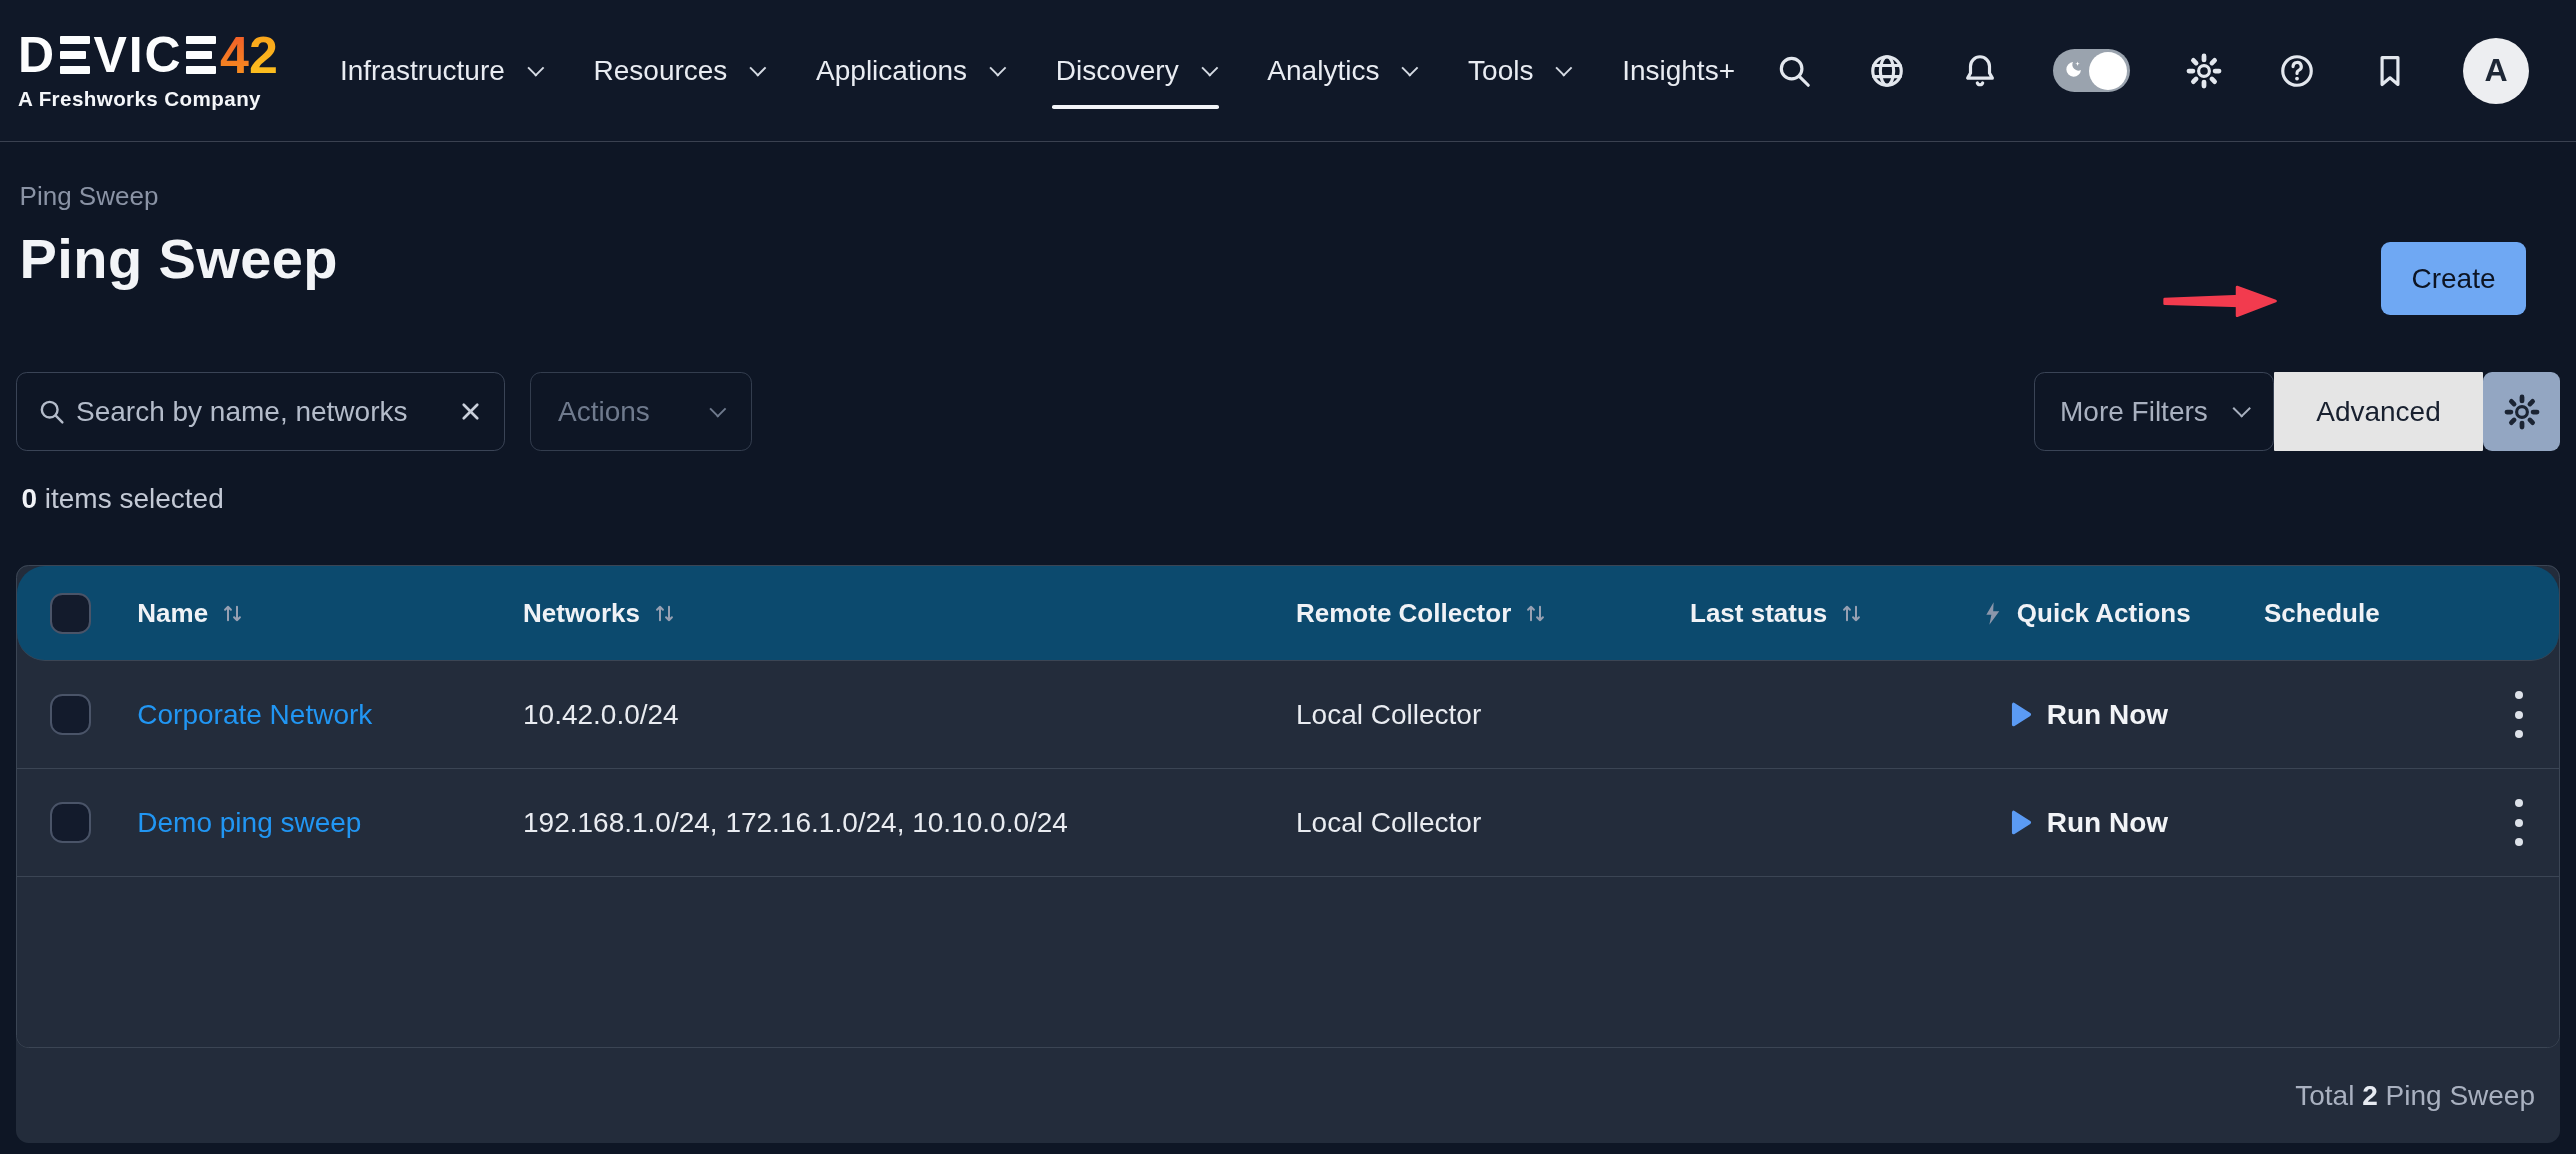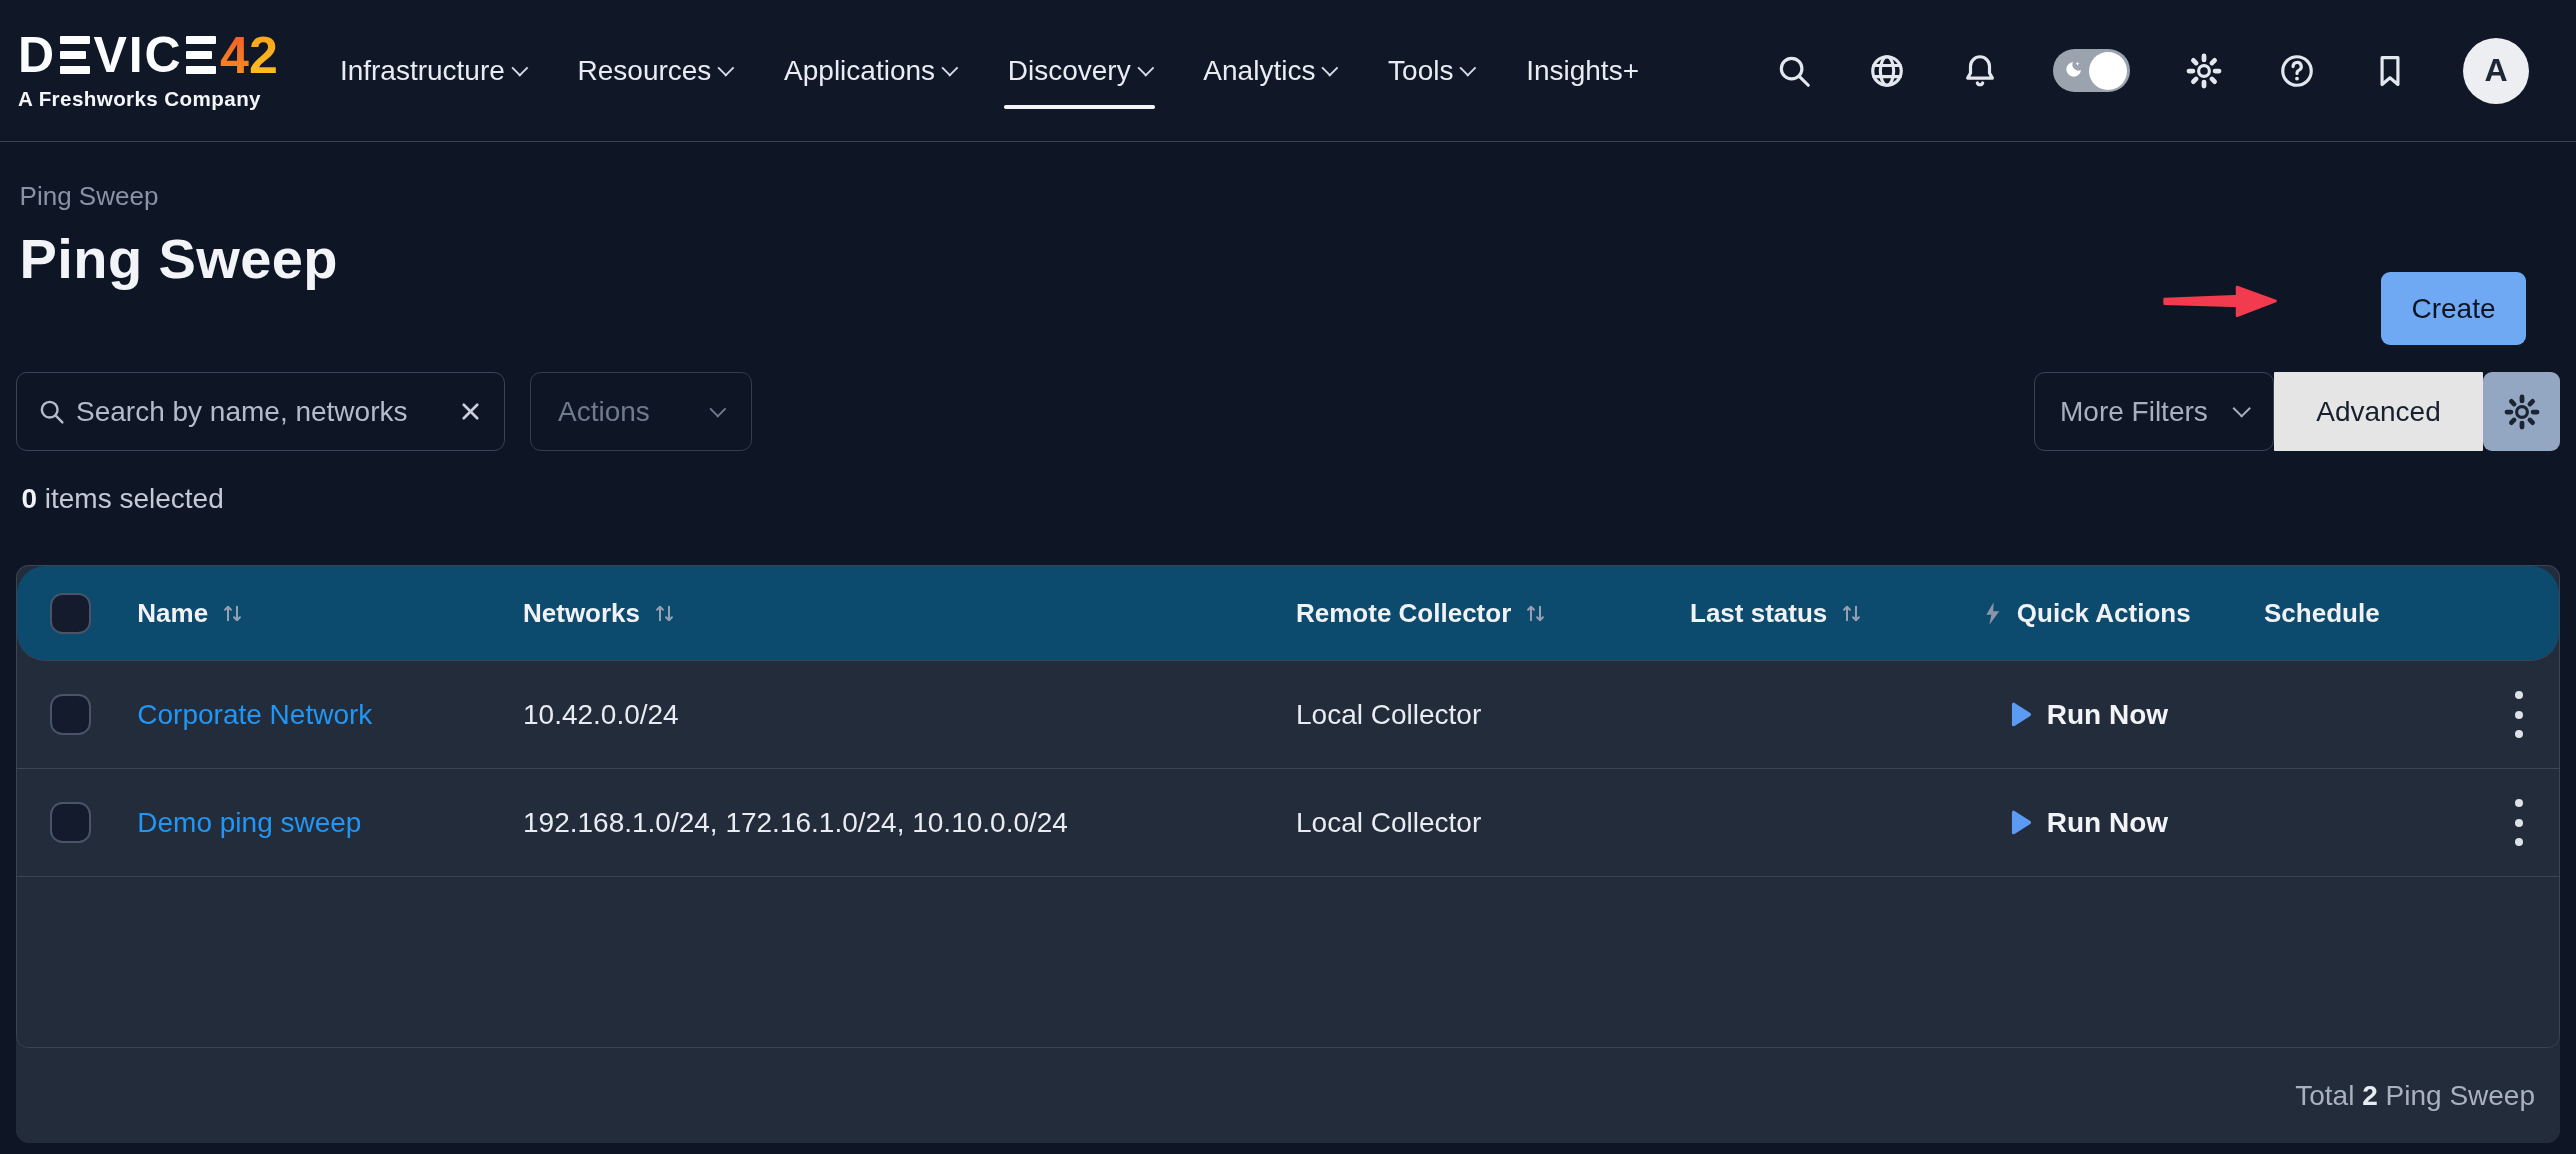--- a/index.html
+++ b/index.html
@@ -23,21 +23,21 @@
   .logo-letter { font-size:50px; font-weight:700; letter-spacing:1.8px; color:#FCFDFE; line-height:1; }
   .logo-ebars { display:inline-flex; flex-direction:column; justify-content:space-between; height:38px; width:30.5px; margin:0 3.6px; }
   .logo-ebars i { display:block; height:8px; background:#FCFDFE; border-radius:0.9px; }
   .logo-ebars i:nth-child(2){ width:86%; }
   .logo-num4 { font-size:52px; font-weight:700; line-height:1; background:linear-gradient(180deg,#F2582A,#F7941E); -webkit-background-clip:text; background-clip:text; color:transparent; }
   .logo-num2 { font-size:52px; font-weight:700; line-height:1; background:linear-gradient(180deg,#F9A11B,#FCC21F); -webkit-background-clip:text; background-clip:text; color:transparent; }
   .logo-tagline { font-size:20.6px; font-weight:700; color:#F4F6F9; margin-top:7.2px; letter-spacing:0.4px; }
 
   .nav-menu { display:flex; align-items:center; height:100%; }
   .nav-item {
-    display:flex; align-items:center; gap:9px;
+    display:flex; align-items:center; gap:25px;
     margin:0 26px; height:100%; position:relative;
     font-size:28px; color:#E9ECF2; cursor:pointer;
   }
   .nav-item.active::after {
     content:""; position:absolute; left:-3.6px; right:-3.6px; bottom:32px;
     height:4.5px; background:#F2F4F8; border-radius:1.8px;
   }
   .chev { width:11.7px; height:11.7px; border-right:2.7px solid #D6DBE4; border-bottom:2.7px solid #D6DBE4; transform:rotate(45deg); margin-top:-5.4px; }
 
   .nav-right { margin-left:auto; display:flex; align-items:center; gap:54px; }
@@ -50,21 +50,21 @@
 
   .avatar { width:66px; height:66px; border-radius:50%; background:#EDEEF1; display:flex; align-items:center; justify-content:center; font-size:32px; font-weight:700; color:#1E2736; cursor:pointer; }
 
   
   .content { position:relative; padding:0 16px; }
 
   .breadcrumb { margin:39px 0 0 3.6px; font-size:26px; color:#8A93A5; }
   .page-title { margin:14.3px 0 0 3.6px; font-size:56px; font-weight:700; color:#F2F4F7; letter-spacing:0.4px; }
 
   .create-btn {
-    position:absolute; top:91px; right:50px;
+    position:absolute; top:61px; right:50px;
     width:145px; height:73px; border:none; border-radius:9px;
     background:#6FA8F3; color:#0D1524; font-size:28px; font-weight:500;
     cursor:pointer;
   }
   .anno-arrow { position:absolute; top:97px; right:296px; width:118px; height:45px; }
 
   
   .filter-row { margin-top:81px; display:flex; align-items:center; }
   .search-box {
     width:489px; height:79px; border:1.8px solid #3A4456; border-radius:10.8px;

